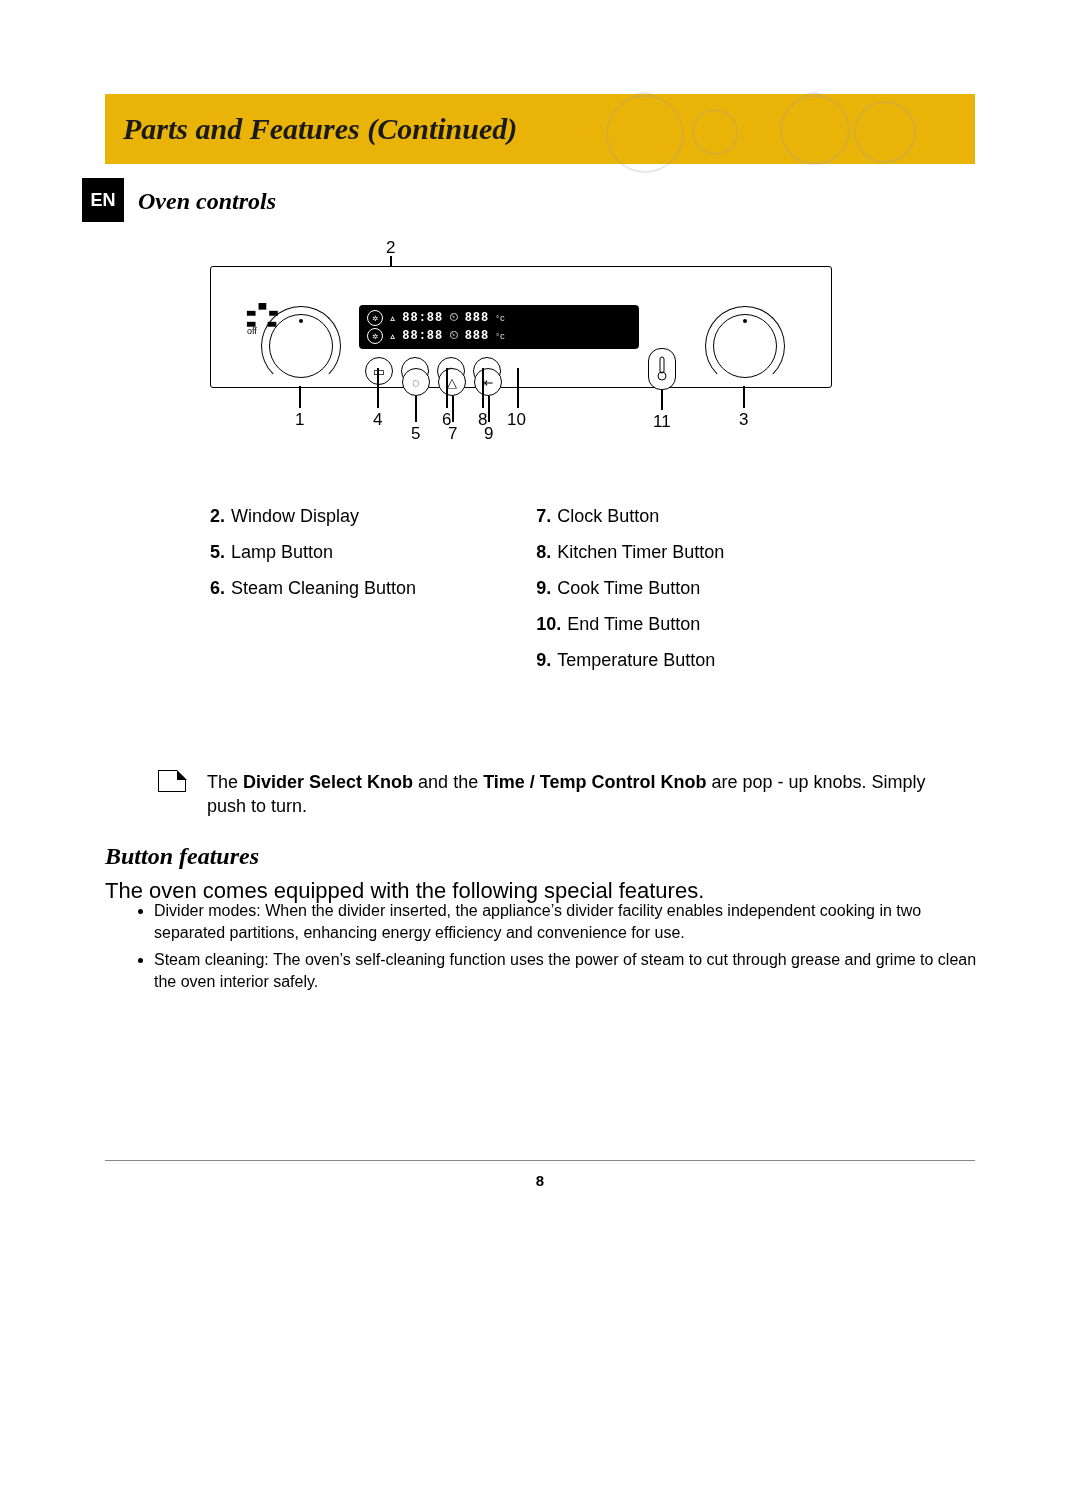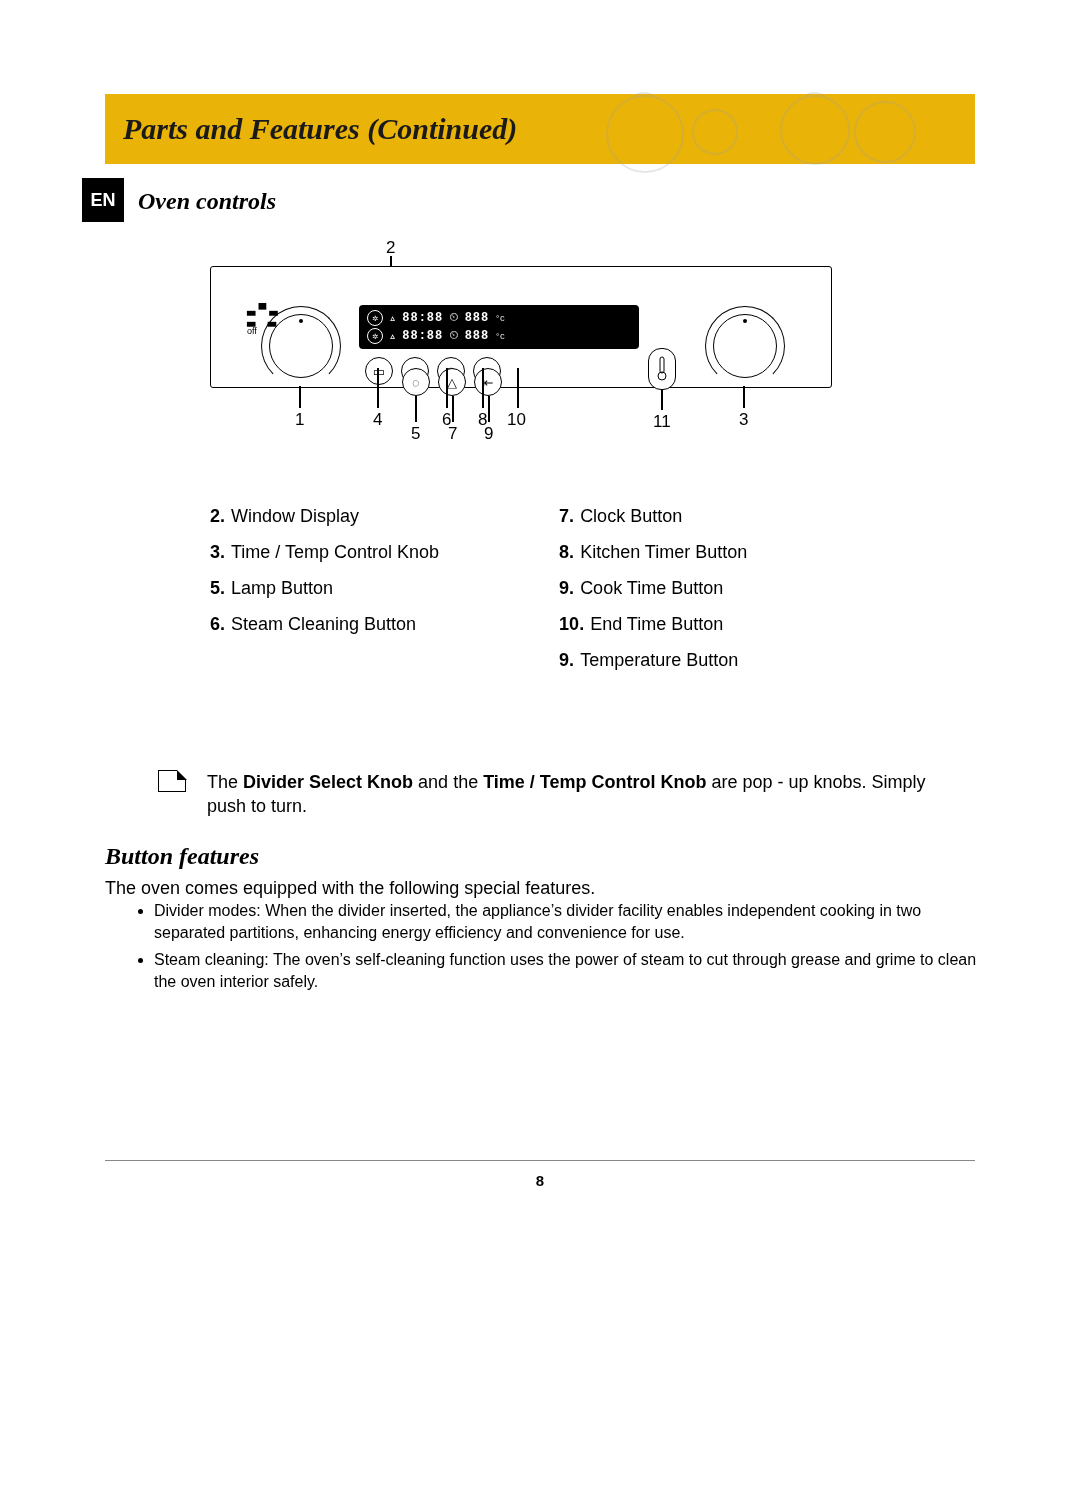--- a/index.html
+++ b/index.html
@@ -237,21 +237,21 @@
   .note-text {
     display: inline-block;
     width: 740px;
     vertical-align: top;
   }
 
   .special-intro {
     position: absolute;
     left: 105px;
     top: 878px;
-    font-size: 18px;
+    font-size: 22px;
   }
   ul.special {
     position: absolute;
     left: 130px;
     top: 900px;
     width: 840px;
     font-size: 16px;
     line-height: 1.35;
     padding-left: 24px;
     margin: 0;
@@ -373,21 +373,20 @@
   <div class="num" style="left:268px; top:162px;">8</div>
   <div class="num" style="left:274px; top:176px;">9</div>
   <div class="num" style="left:297px; top:162px;">10</div>
   <div class="num" style="left:443px; top:164px;">11</div>
   <div class="num" style="left:529px; top:162px;">3</div>
 </div>
 
 <div class="legend">
   <div class="legend-col">
     <div class="legend-row"><b>2.</b><span>Window Display</span></div>
-    <div class="legend-row"><b>3.</b><span>Time / Temp Control Knob</span></div>
     <div class="legend-row"><b>5.</b><span>Lamp Button</span></div>
     <div class="legend-row"><b>6.</b><span>Steam Cleaning Button</span></div>
   </div>
   <div class="legend-col">
     <div class="legend-row"><b>7.</b><span>Clock Button</span></div>
     <div class="legend-row"><b>8.</b><span>Kitchen Timer Button</span></div>
     <div class="legend-row"><b>9.</b><span>Cook Time Button</span></div>
     <div class="legend-row"><b>10.</b><span>End Time Button</span></div>
     <div class="legend-row"><b>9.</b><span>Temperature Button</span></div>
   </div>

